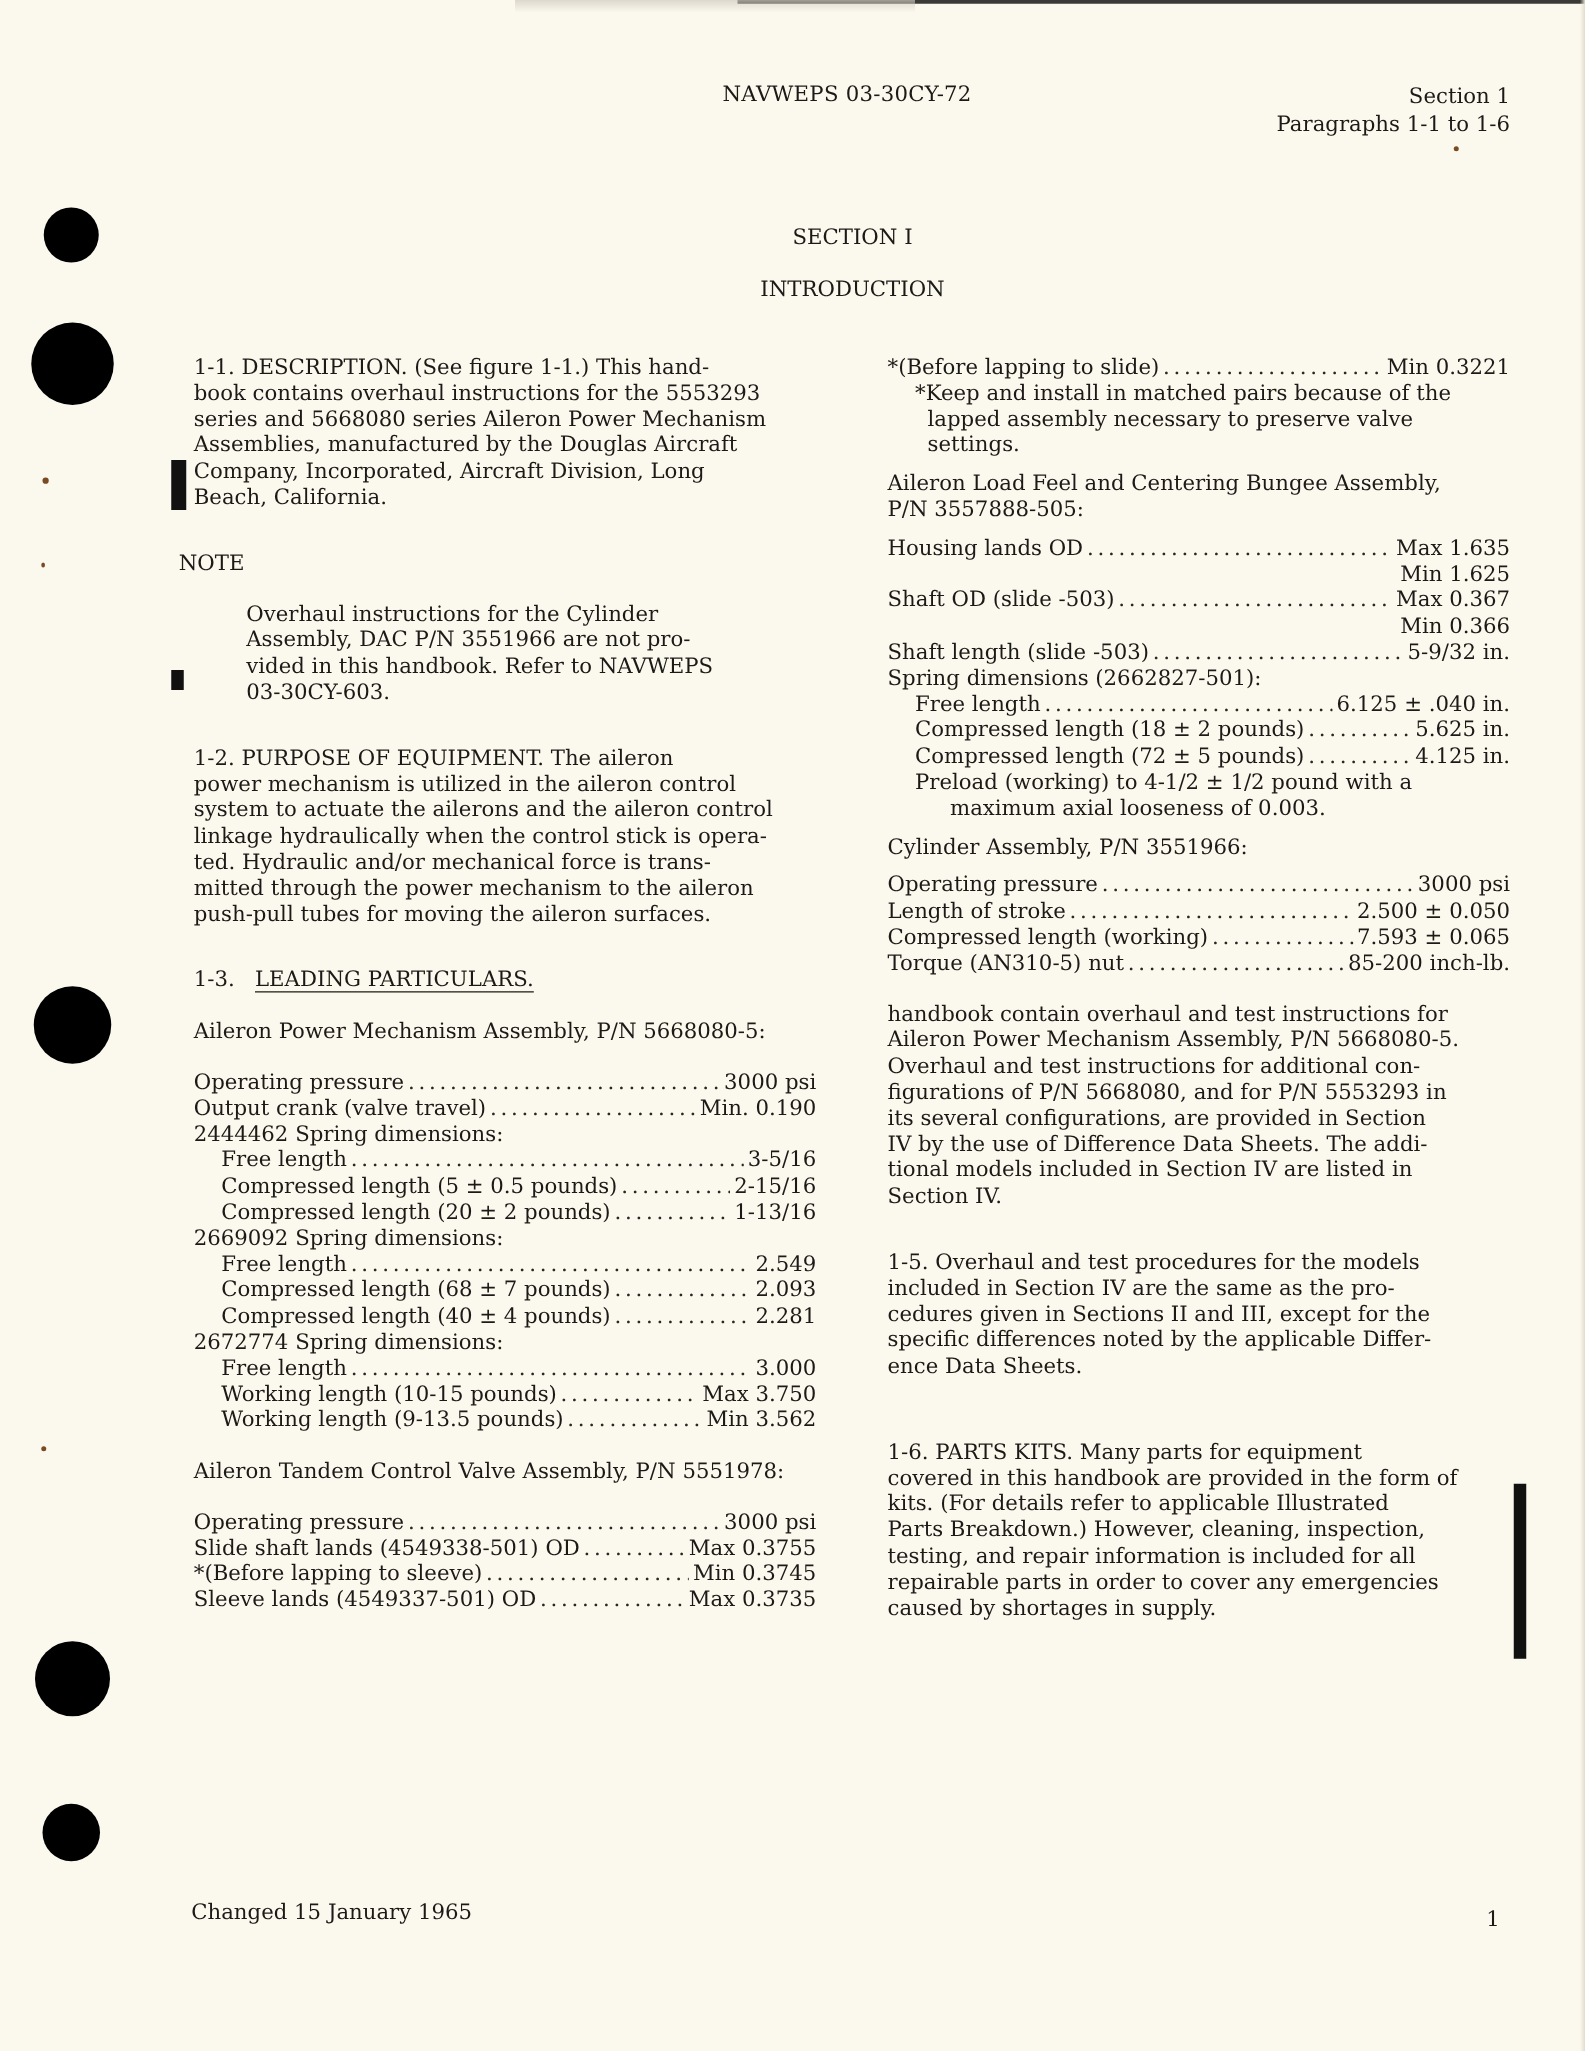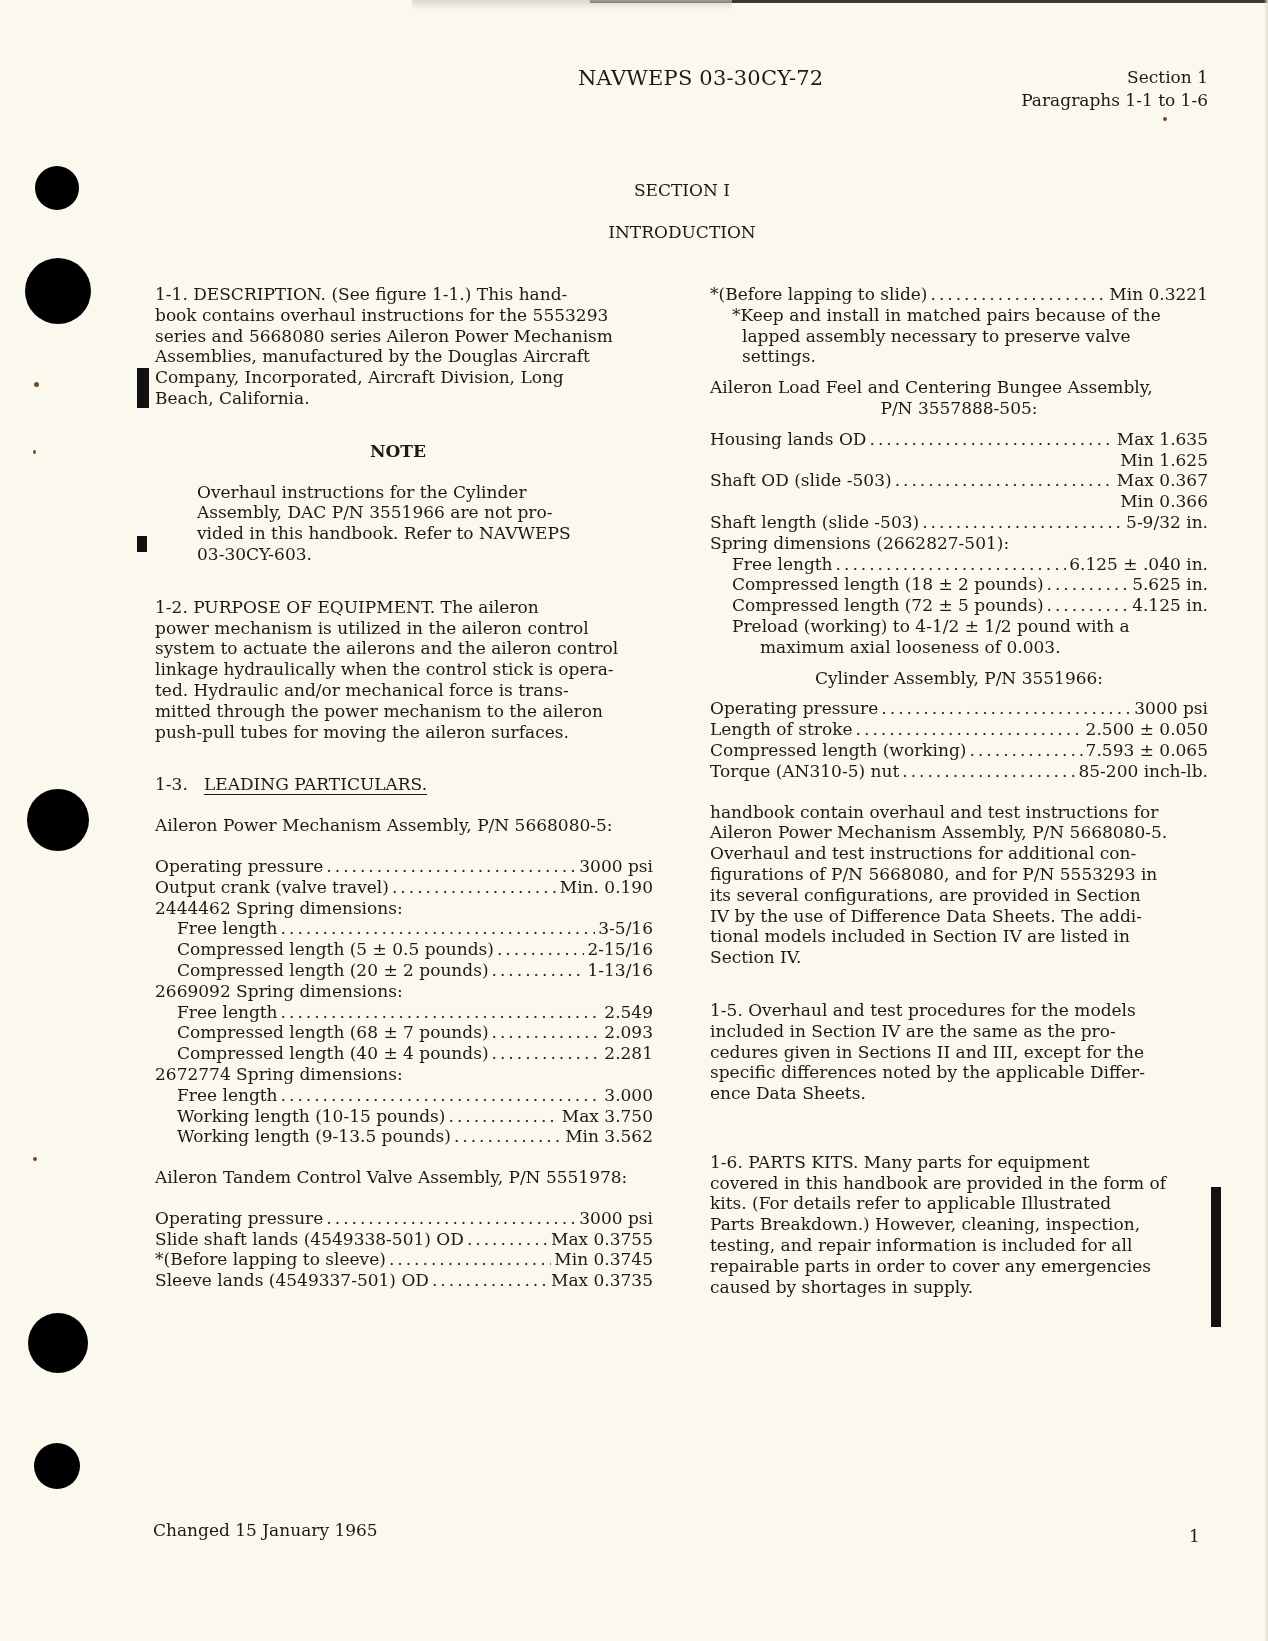--- a/index.html
+++ b/index.html
@@ -3,38 +3,38 @@
 <meta charset="utf-8">
 <style>
   html, body { margin: 0; padding: 0; }
   body {
     width: 1268px; height: 1641px; position: relative; overflow: hidden;
     background: #fbf8ee;
     font-family: "DejaVu Serif", "Liberation Serif", serif;
     color: #1c1a17;
   }
   .page { position: absolute; inset: 0; }
-  .hdr-left { position: absolute; left: 578px; top: 66px; font-size: 21px; letter-spacing: 0.2px; }
+  .hdr-left { position: absolute; left: 578px; top: 66px; font-size: 17px; letter-spacing: 0.2px; }
   .hdr-right { position: absolute; right: 60px; top: 66px; text-align: right; font-size: 17px; line-height: 23px; }
   .center-title { position: absolute; left: 0; width: 1364px; text-align: center; font-size: 17px; }
   .col { position: absolute; font-size: 17px; line-height: 20.8px; }
   .col-left { left: 155px; width: 498px; }
   .col-right { left: 710px; width: 498px; }
   .para { margin: 0; }
   .gap-s { height: 10px; }
   .gap-m { height: 20px; }
   .gap-l { height: 32px; }
   .row { display: flex; align-items: baseline; white-space: nowrap; }
   .row .lbl { flex: 0 0 auto; }
   .row .dots { flex: 1 1 auto; overflow: hidden; color: #2a2723; margin: 0 3px; }
   .row .dots::before { content: ". . . . . . . . . . . . . . . . . . . . . . . . . . . . . . . . . . . . . . . . . . . . . . . . . . . . . . . . . . . . . . . . . . . . . . . . . . . . . . . . . . . . . . ."; letter-spacing: -1.2px; }
   .row .val { flex: 0 0 auto; }
   .ind1 { padding-left: 22px; }
   .right-only { text-align: right; }
-  .centered { text-align: center; }
+  .centered { }
   .note-body { padding-left: 42px; }
   .u { text-decoration: underline; text-underline-offset: 4px; }
   .hole { position: absolute; background: #000; border-radius: 50%; }
   .bar { position: absolute; background: #111; }
   .speck { position: absolute; background: #7a4a22; border-radius: 50%; }
   .footer-left { position: absolute; left: 153px; top: 1520px; font-size: 17px; }
   .footer-right { position: absolute; left: 1189px; top: 1526px; font-size: 17px; }
   .topsmudge { position: absolute; top: 0; left: 412px; width: 320px; height: 10px; background: linear-gradient(#cfcac0, rgba(0,0,0,0)); opacity: .7; }
   .topedge { position: absolute; top: 0; left: 590px; width: 678px; height: 3px; background: #3b3a36; }
   .rightedge { position: absolute; top: 0; right: 0; width: 4px; height: 1641px; background: linear-gradient(90deg, rgba(0,0,0,0), #e2ddd0); }
@@ -75,21 +75,21 @@
   <div class="col col-left" style="top:284px;">
     <div>
       <div class="para">1-1.  DESCRIPTION.  (See figure 1-1.)  This hand-</div>
       <div class="para">book contains overhaul instructions for the 5553293</div>
       <div class="para">series and 5668080 series Aileron Power Mechanism</div>
       <div class="para">Assemblies, manufactured by the Douglas Aircraft</div>
       <div class="para">Company, Incorporated, Aircraft Division, Long</div>
       <div class="para">Beach, California.</div>
     </div>
     <div class="gap-l"></div>
-    <div class="centered" style="margin-left:-12px;font-weight:bold;">NOTE</div>
+    <div class="centered" style="margin-left:-12px;">NOTE</div>
     <div class="gap-m"></div>
     <div class="note-body">
       <div>Overhaul instructions for the Cylinder</div>
       <div>Assembly, DAC P/N 3551966 are not pro-</div>
       <div>vided in this handbook.  Refer to NAVWEPS</div>
       <div>03-30CY-603.</div>
     </div>
     <div class="gap-l"></div>
     <div>
       <div>1-2.  PURPOSE OF EQUIPMENT.  The aileron</div>

